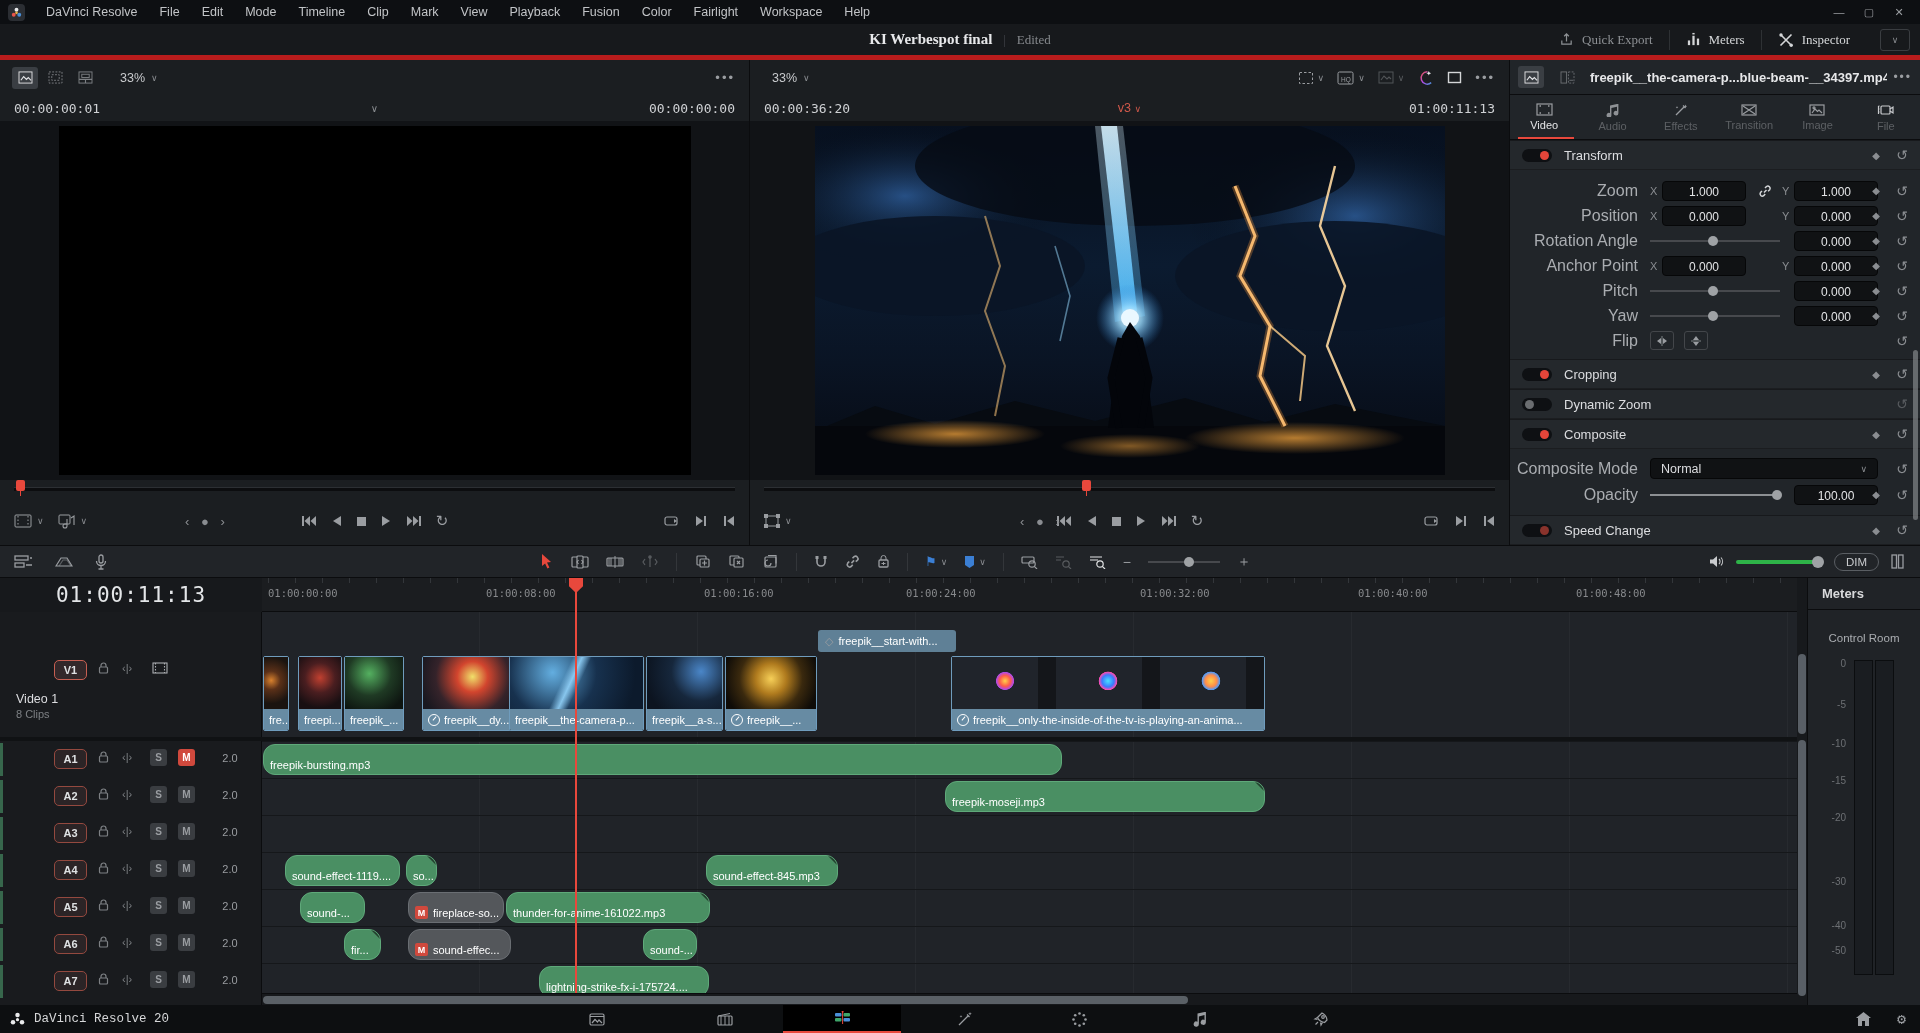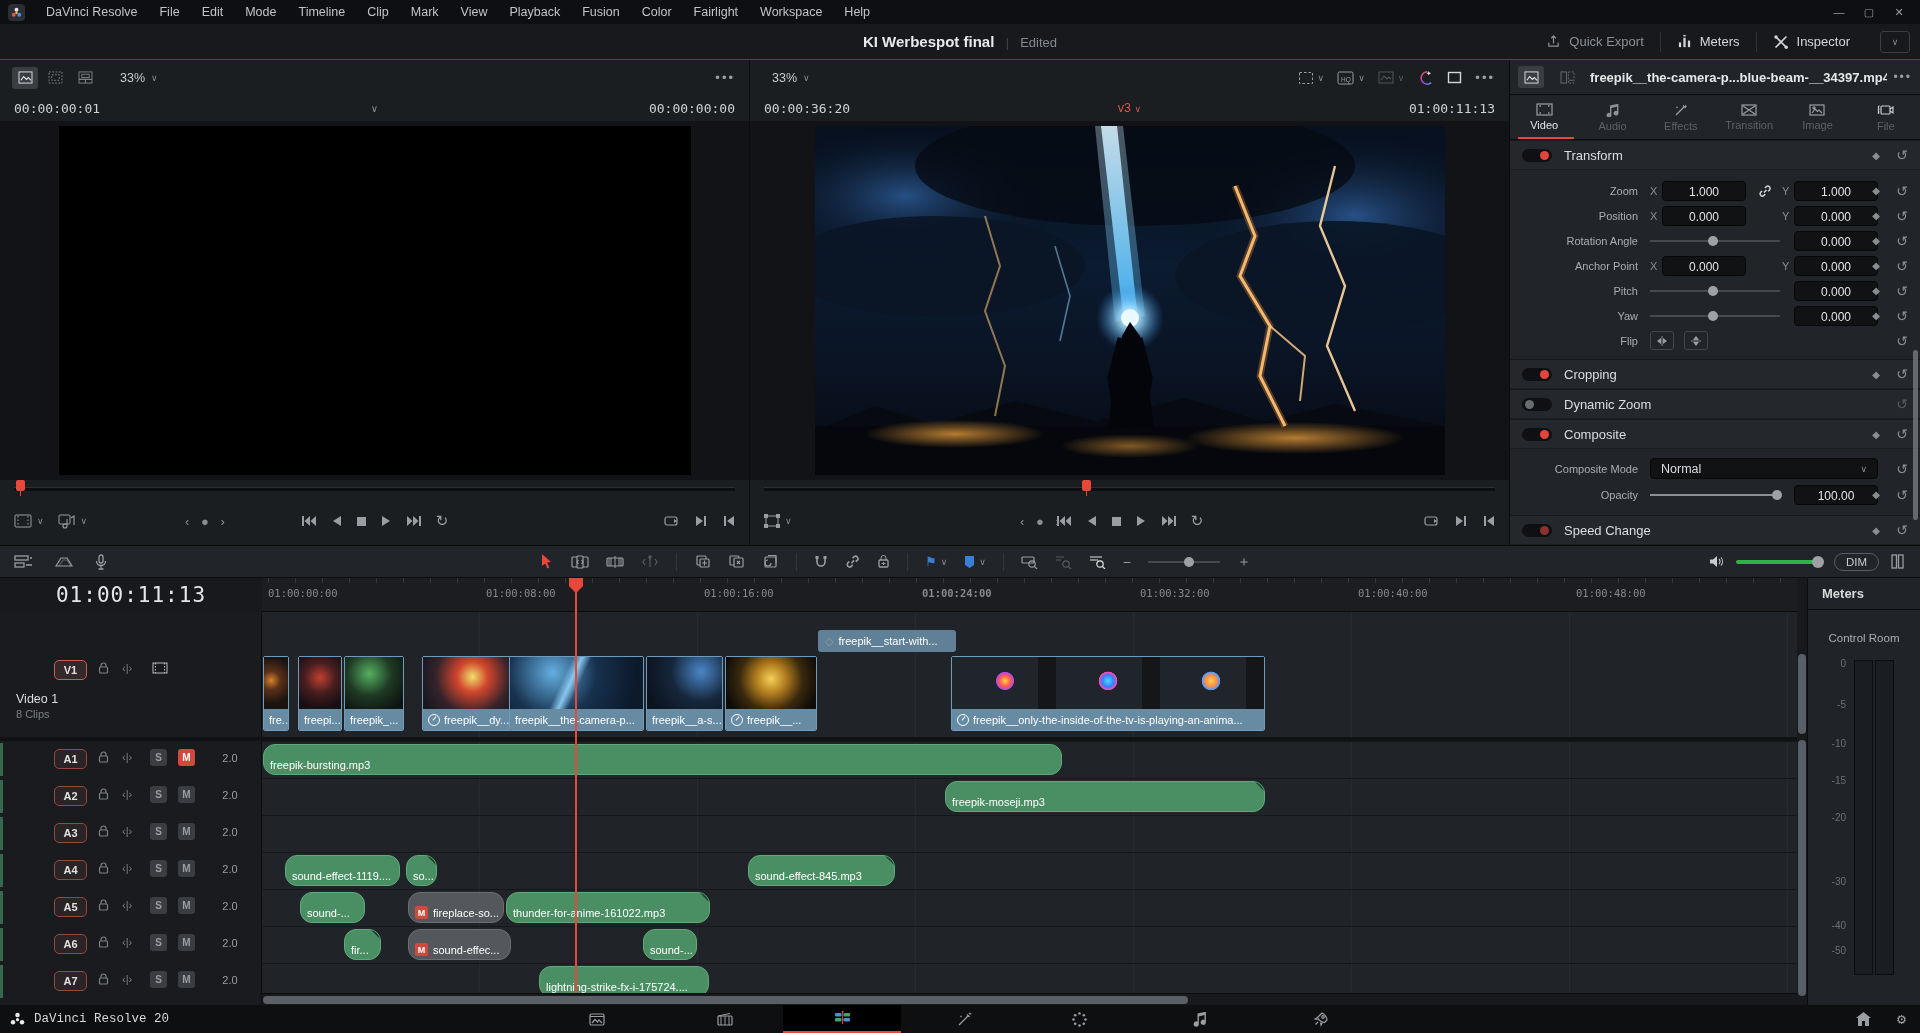--- a/index.html
+++ b/index.html
@@ -10,21 +10,21 @@
   .ic { display:inline-flex; align-items:center; justify-content:center; color:#9a9da1; }
 
   
   #menubar { height:24px; background:#0d0f12; display:flex; align-items:center; padding:0 8px; position:relative; }
   #app-logo { width:17px; height:17px; border-radius:4px; background:#2b2e33; margin-right:10px; display:flex; align-items:center; justify-content:center; }
   .menu-item { padding:0 11px; color:#c2c4c7; font-size:12.5px; line-height:24px; cursor:default; }
   #win-controls { position:absolute; right:6px; top:0; display:flex; }
   #win-controls span { width:30px; text-align:center; line-height:24px; color:#9a9da1; font-size:11px; }
 
   
-  #header { height:36px; background:#17191c; border-bottom:1px solid #b91c1c; position:relative; display:flex; align-items:center; }
+  #header { height:36px; background:#17191c; border-bottom:5px solid #b91c1c; position:relative; display:flex; align-items:center;font-family:Liberation Serif, serif; }
   #proj-title { position:absolute; left:0; right:0; text-align:center; pointer-events:none; }
   #proj-title .t { color:#e8e9eb; font-weight:bold; font-size:15px; }
   #proj-title .sep { color:#45484c; margin:0 8px; }
   #proj-title .s { color:#85888c; font-size:13px; }
   #header-actions { position:absolute; right:10px; display:flex; align-items:center; height:100%; }
   .hact { display:flex; align-items:center; gap:8px; padding:0 16px; font-size:13px; }
   .hact.dim { color:#8d9094; }
   .hact.lit { color:#d4d6d8; }
   .hdiv { width:1px; height:20px; background:#2e3134; }
   .hdrop { width:30px; height:22px; border:1px solid #3a3d41; border-radius:3px; display:flex; align-items:center; justify-content:center; margin-left:14px; color:#9a9da1; }
@@ -68,21 +68,21 @@
   #insp-body { flex:1; overflow:hidden; position:relative; }
   .sec { height:30px; display:flex; align-items:center; background:#24282c; border-top:1px solid #17191c; border-bottom:1px solid #1b1d20; padding:0 12px; position:relative; }
   .sec .title { color:#dcdde0; font-size:13px; margin-left:12px; }
   .sec .kf,.irow .kf { position:absolute; right:40px; color:#8a8d91; font-size:10px; }
   .sec .rst,.irow .rst { position:absolute; right:12px; color:#8a8d91; font-size:14px; }
   .toggle { width:30px; height:13px; border-radius:7px; background:#0e1013; position:relative; flex:none; }
   .toggle .dot { position:absolute; top:2px; width:9px; height:9px; border-radius:50%; background:#6a6d70; left:3px; }
   .toggle.on .dot { left:auto; right:3px; background:#e4453a; }
   .toggle.dimred .dot { left:auto; right:3px; background:#8a332c; }
   .irow { height:25px; position:relative; display:flex; align-items:center; }
-  .ilabel { position:absolute; left:0; width:128px; text-align:right; color:#aaadb1; font-size:11px; }
+  .ilabel { position:absolute; left:0; width:128px; text-align:right; color:#aaadb1; font-size:16px; }
   .axis { position:absolute; color:#8a8d91; font-size:11px; }
   .vbox { position:absolute; width:84px; height:20px; background:#101214; border:1px solid #060708; border-radius:4px; color:#e3e4e6; text-align:center; line-height:20px; font-size:12px; }
   .ax1 { left:140px; } .vb1 { left:152px; } .lnk { position:absolute; left:248px; color:#d4d6d8; } .ax2 { left:272px; } .vb2 { left:284px; }
   .slider { position:absolute; left:140px; width:130px; height:2px; background:#47494d; top:12px; }
   .slider .knob { position:absolute; top:-4px; width:10px; height:10px; border-radius:50%; background:#9fa2a5; }
   .selbox { position:absolute; left:140px; width:228px; height:21px; background:#101214; border:1px solid #060708; border-radius:4px; color:#dcdde0; display:flex; align-items:center; padding:0 10px; font-size:12.5px; }
   .selbox .chev { margin-left:auto; }
   .flipbtn { width:24px; height:19px; border:1px solid #43464a; border-radius:3px; display:inline-flex; align-items:center; justify-content:center; color:#9a9da1; margin-right:10px; }
   #insp-scroll { position:absolute; right:2px; top:210px; width:5px; height:170px; background:#8a8d91; border-radius:3px; opacity:.65; }
 
@@ -1016,21 +1016,21 @@
         <span class="thico" style="left: 122px;">‹|›</span>
         <span class="sm" style="left: 150px;">S</span>
         <span class="sm" style="left: 178px;">M</span>
         <span class="chn">2.0</span>
       </div>
     </div>
   <div id="tl-ruler">
       <span class="rlabel mono" style="left: 6px;">01:00:00:00</span>
       <span class="rlabel mono" style="left: 224px;">01:00:08:00</span>
       <span class="rlabel mono" style="left: 442px;">01:00:16:00</span>
-      <span class="rlabel mono" style="left: 660px; font-weight: bold;">01:00:24:00</span>
+      <span class="rlabel mono" style="left: 644px;">01:00:24:00</span>
       <span class="rlabel mono" style="left: 878px;">01:00:32:00</span>
       <span class="rlabel mono" style="left: 1096px;">01:00:40:00</span>
       <span class="rlabel mono" style="left: 1314px;">01:00:48:00</span>
     </div>
   <div id="big-tc" class="mono">01:00:11:13</div>
   <div id="va-divider"></div>
   <div id="playhead-top"></div>
   <div id="playhead"></div>
   <div id="h-scroll">
       <span id="h-thumb"></span>
@@ -1129,21 +1129,21 @@
     <div class="aclip" style="left: 285px; width: 115px; top: 277px;">
       <span class="lbl">
         <span>sound-effect-1119....</span>
       </span>
     </div>
     <div class="aclip fold" style="left: 406px; width: 31px; top: 277px;">
       <span class="lbl">
         <span>so...</span>
       </span>
     </div>
-    <div class="aclip fold" style="left: 748px; width: 147px; top: 277px;">
+    <div class="aclip fold" style="left: 706px; width: 132px; top: 277px;">
       <span class="lbl">
         <span>sound-effect-845.mp3</span>
       </span>
     </div>
     <div class="aclip" style="left: 300px; width: 65px; top: 314px;">
       <span class="lbl">
         <span>sound-...</span>
       </span>
     </div>
     <div class="aclip muted" style="left: 408px; width: 96px; top: 314px;">

